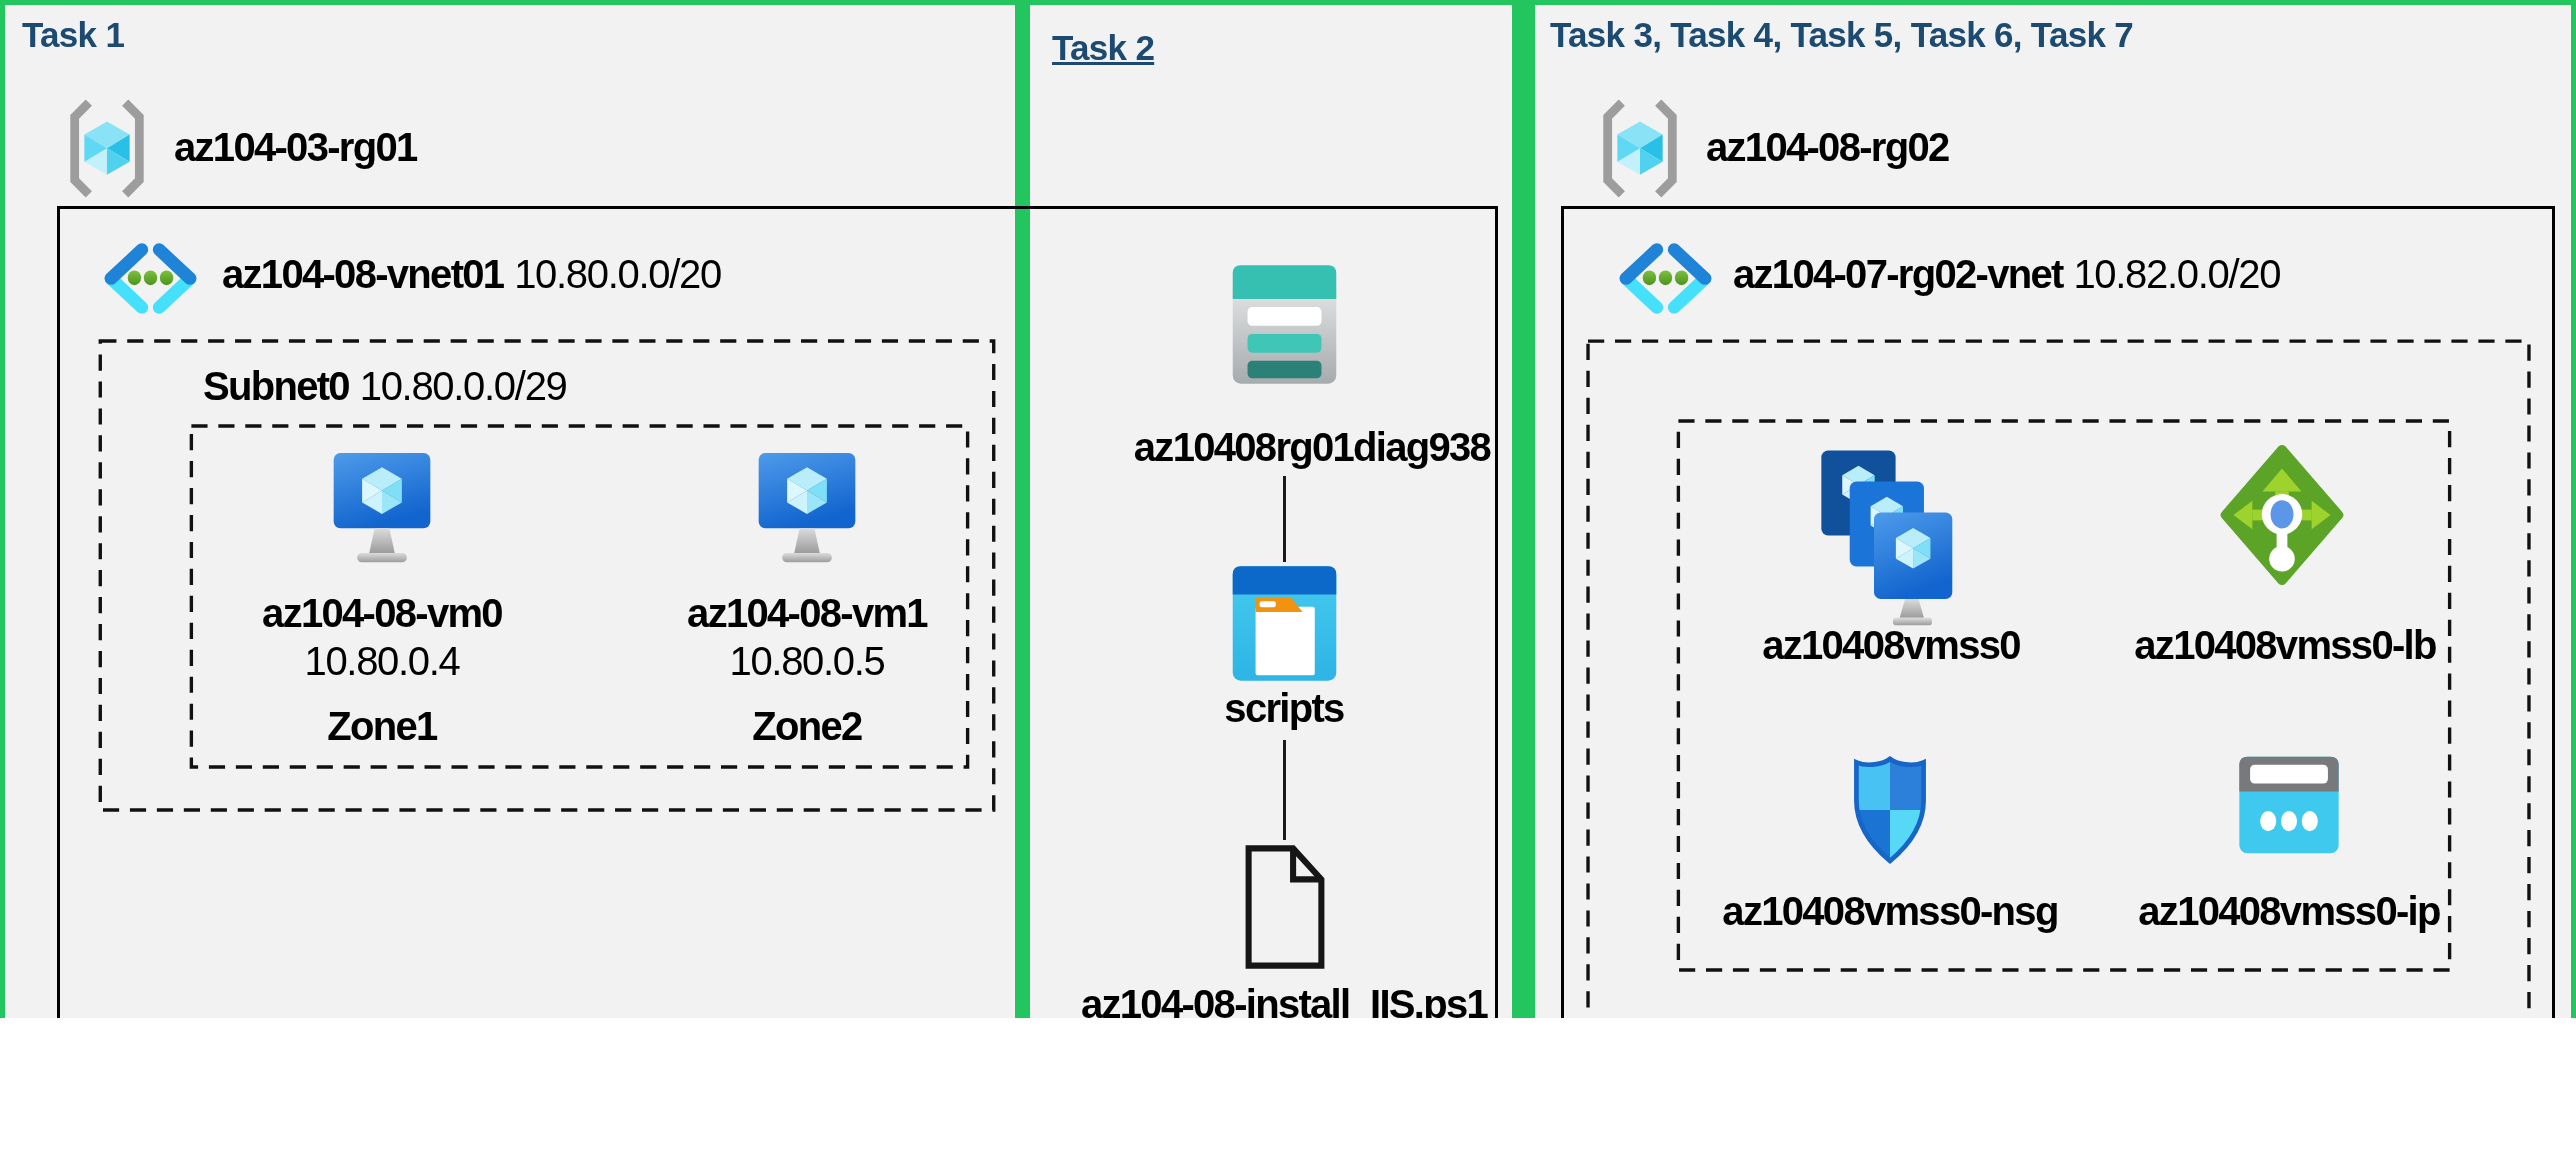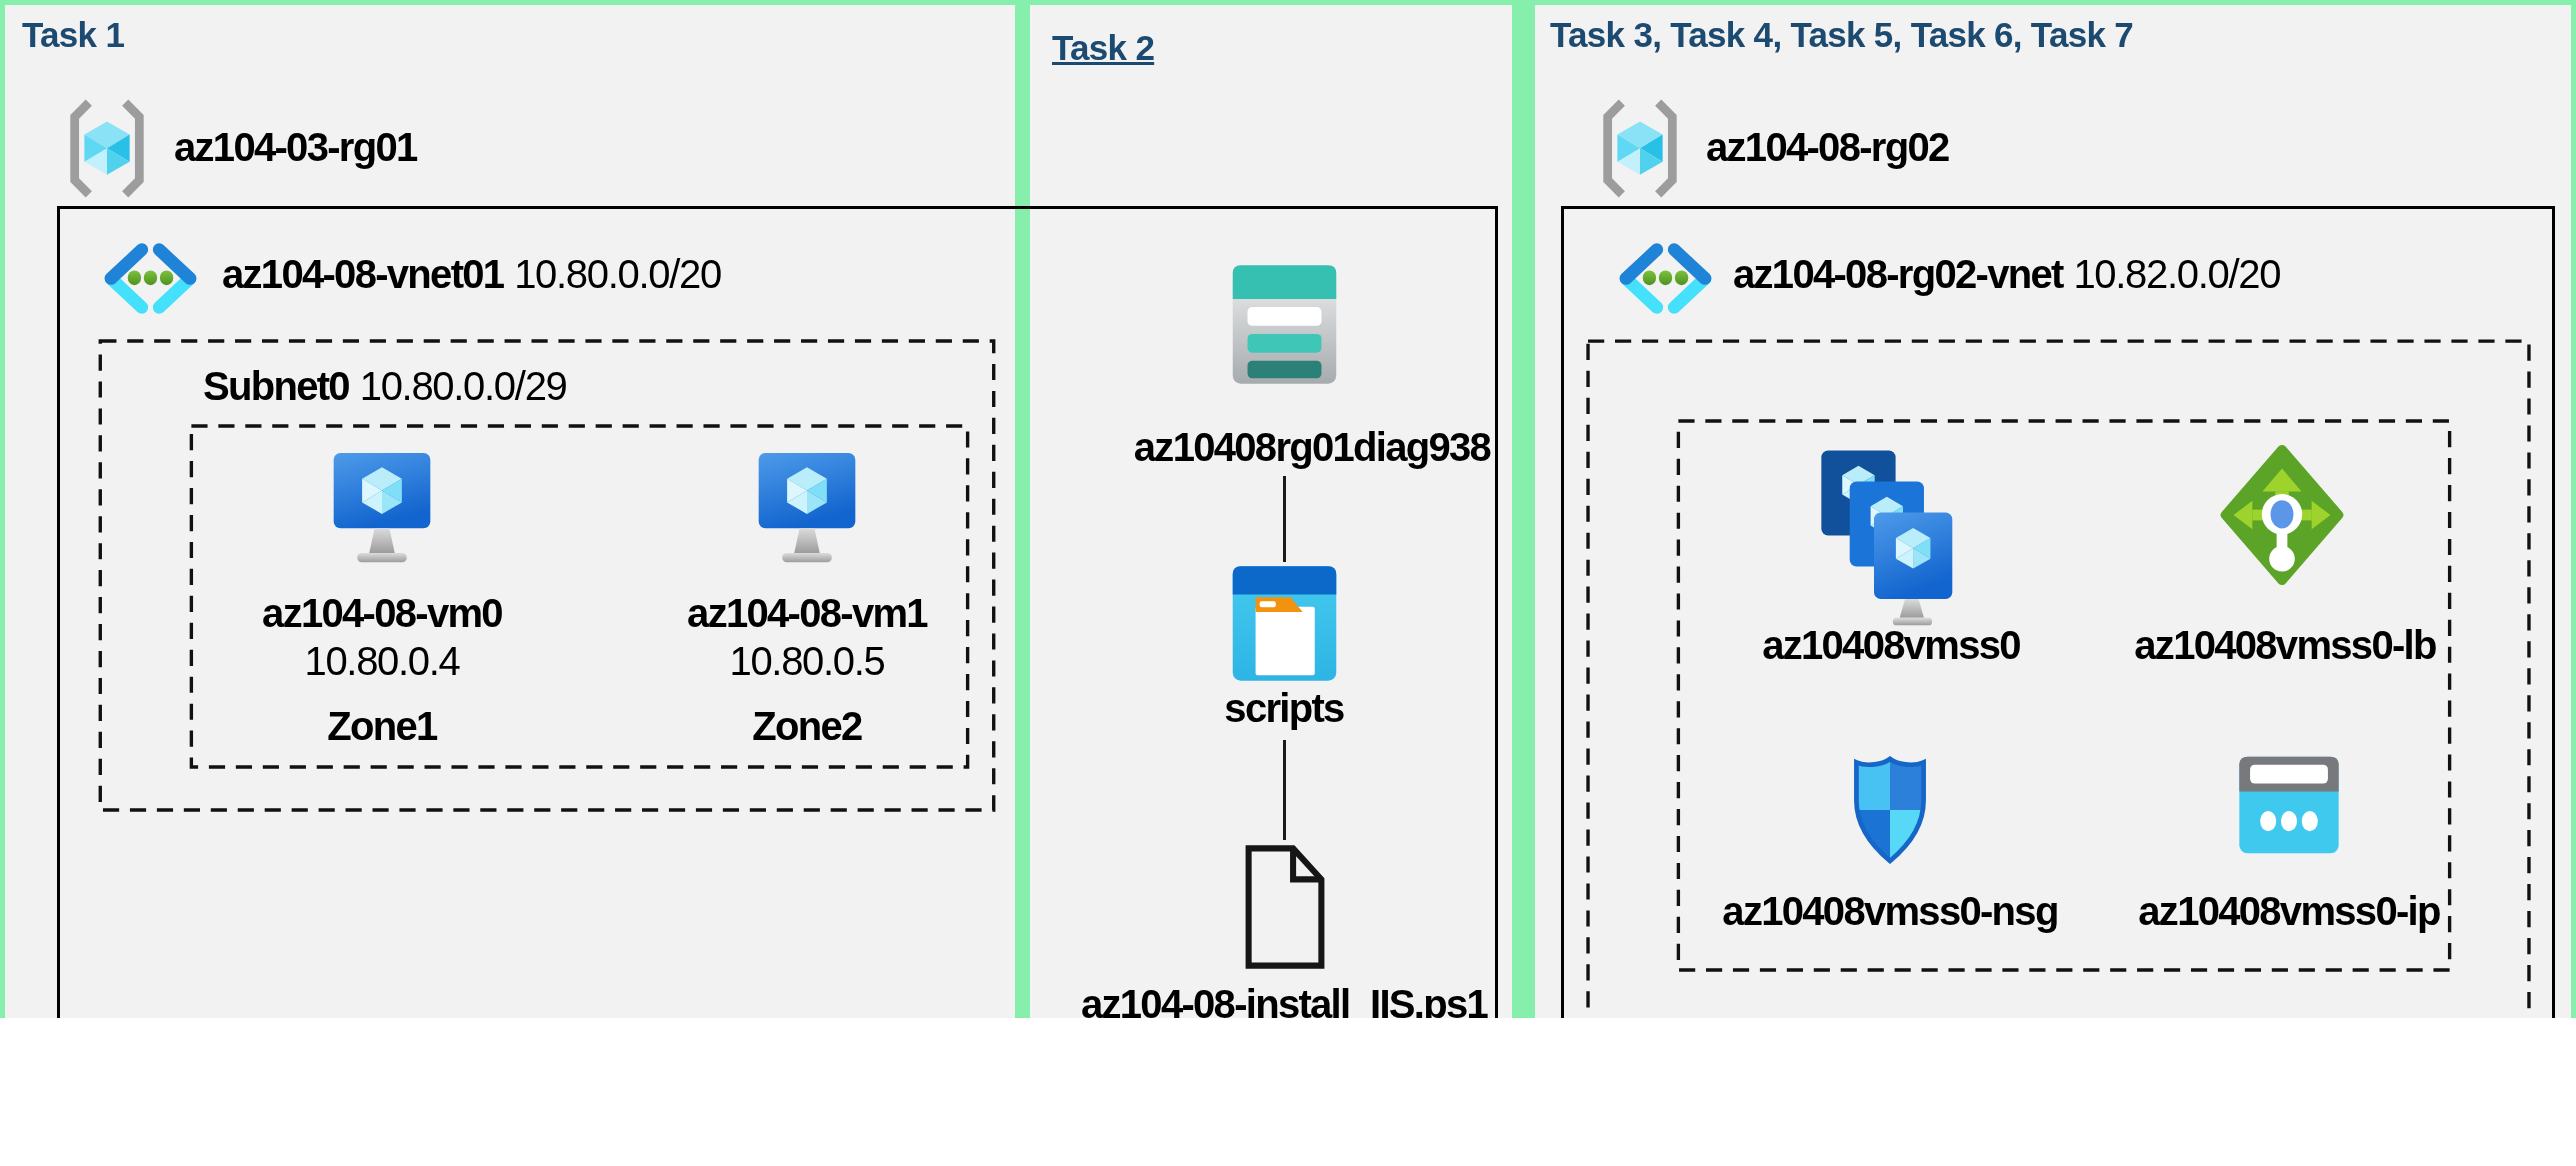--- a/index.html
+++ b/index.html
@@ -1,18 +1,18 @@
 <!DOCTYPE html>
 <html style="font-size:10.8px"><head>
 <meta charset="utf-8">
 <style>
   html,body { margin:0; padding:0; background:#ffffff; }
   * { box-sizing:border-box; }
   .stage {
-    position:relative; width:2576px; height:1018px; background:#86efac;
+    position:relative; width:2576px; height:1018px; background:#22c55e;
     font-family:"Liberation Sans","DejaVu Sans",sans-serif; color:#000;
     overflow:hidden;
   }
   .panel { position:absolute; top:5.4px; height:1155px; background:#f2f2f2; }
   .hdr { position:absolute; font-size:35px; font-weight:700; color:#1c4a70; letter-spacing:-0.7px; white-space:nowrap; }
   .solid-box { position:absolute; border:3.4px solid #000; background:transparent; }
   .dashed-svg { position:absolute; }
   .res-label { position:absolute; font-size:40px; font-weight:700; letter-spacing:-1.7px; white-space:nowrap; }
   .res-sub   { font-weight:400; letter-spacing:-1.3px; margin-left:10.8px; }
   .plain     { font-weight:400; letter-spacing:-1.3px; }
@@ -122,21 +122,21 @@
   <div class="res-label" style="left:222px; top:252px;">
     <span>az104-08-vnet01</span><span class="res-sub">10.80.0.0/20</span>
   </div>
 
   <div class="icon" style="left:1615px; top:243px;">
     <svg width="101" height="71" viewBox="0 0 150 106">
         <use href="#sym-vnet"></use>
       </svg>
   </div>
   <div class="res-label" style="left:1733px; top:252px;">
-    <span>az104-08-rg02-vnet</span><span class="res-sub">10.82.0.0/20</span>
+    <span>az104-07-rg02-vnet</span><span class="res-sub">10.82.0.0/20</span>
   </div>
 
   <svg class="dashed-svg" style="left:98px; top:339px;" width="898" height="473" viewBox="0 0 1332 702">
     <rect x="3" y="3" width="1326" height="696" fill="none" stroke="#111" stroke-width="5" stroke-dasharray="24 16"></rect>
   </svg>
   <div class="res-label" style="left:203px; top:364px;">
     <span>Subnet0</span><span class="res-sub">10.80.0.0/29</span>
   </div>
   <svg class="dashed-svg" style="left:189px; top:424px;" width="781" height="345" viewBox="0 0 1158 512">
     <rect x="3" y="3" width="1152" height="506" fill="none" stroke="#111" stroke-width="5" stroke-dasharray="24 16"></rect>

